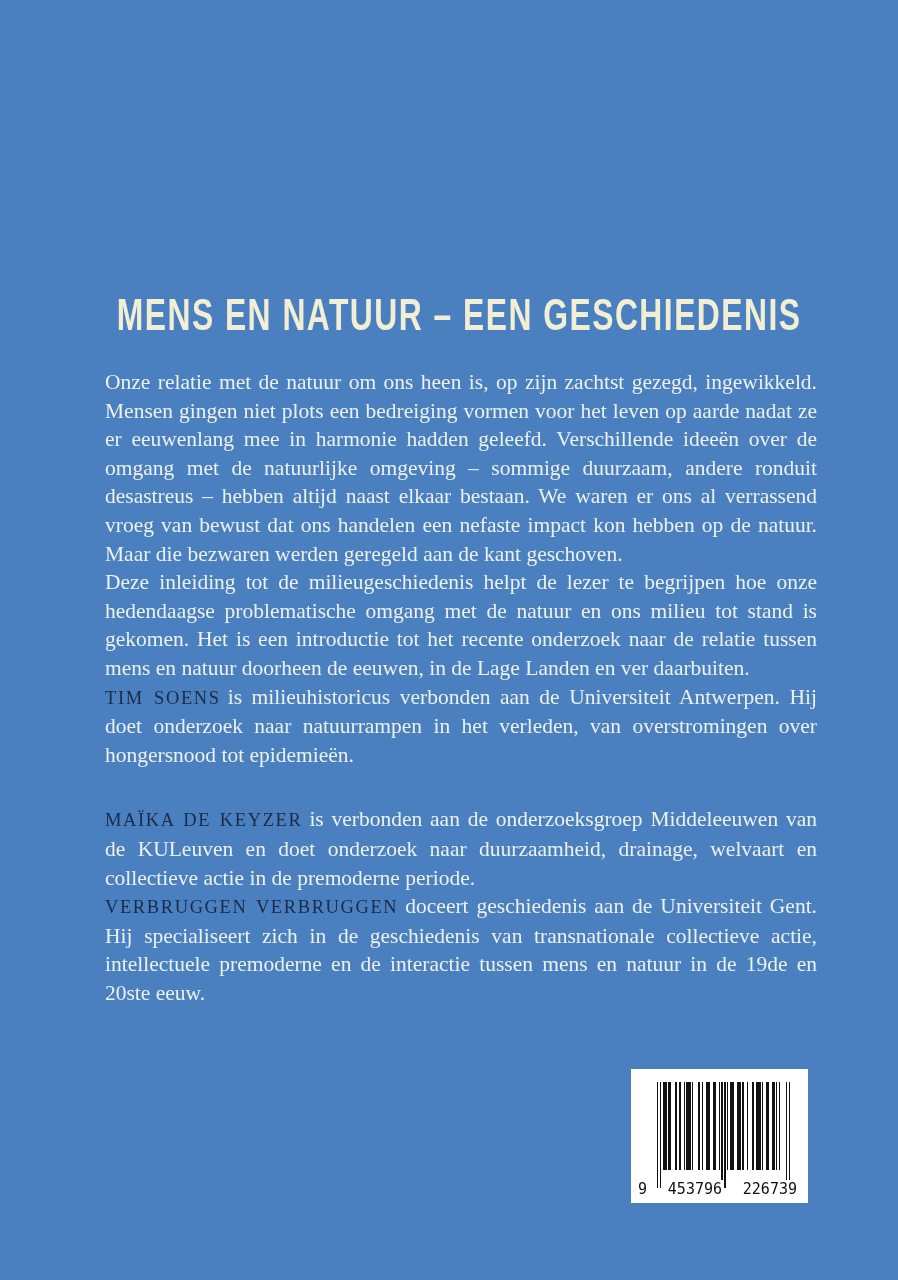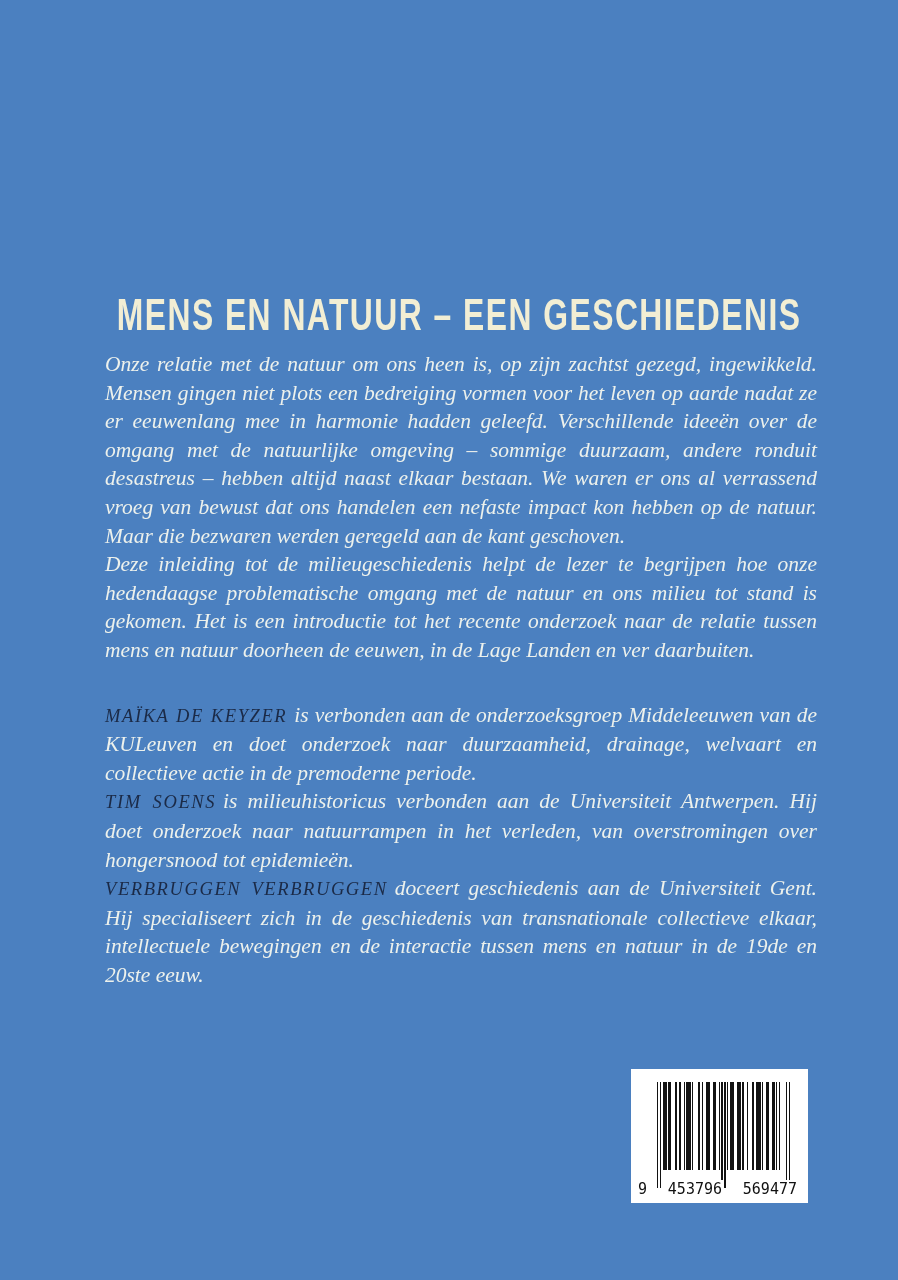--- a/index.html
+++ b/index.html
@@ -34,28 +34,27 @@
     font-weight: 700;
     font-size: 43px;
     letter-spacing: 2px;
     transform: scaleX(0.74) scaleY(1.04);
     transform-origin: 50% 50%;
     white-space: nowrap;
   }
   .text-block {
     position: absolute;
     left: 105px;
-    top: 350px;
+    top: 368px;
     width: 712px;
     color: var(--body);
     font-size: 21.5px;
     line-height: 28.6px;
     text-align: justify;
     hyphens: auto;
-    font-style: italic;
   }
   .text-block p { margin: 0; }
   .bio-first { margin-top: 36px !important; }
   .bio { margin-top: 31px; }
   .author-name {
     color: var(--name);
     font-size: 18.5px;
     letter-spacing: 1.6px;
     margin-right: 7px;
   }
@@ -95,30 +94,30 @@
 <div class="cover">
 
   <h1 class="title">MENS EN NATUUR – EEN GESCHIEDENIS</h1>
 
   <div class="text-block">
 
     <p>Onze relatie met de natuur om ons heen is, op zijn zachtst gezegd, ingewikkeld. Mensen gingen niet plots een bedreiging vormen voor het leven op aarde nadat ze er eeuwenlang mee in harmonie hadden geleefd. Verschillende ideeën over de omgang met de natuurlijke omgeving – sommige duurzaam, andere ronduit desastreus – hebben altijd naast elkaar bestaan. We waren er ons al verrassend vroeg van bewust dat ons handelen een nefaste impact kon hebben op de natuur. Maar die bezwaren werden geregeld aan de kant geschoven.</p>
 
     <p>Deze inleiding tot de milieugeschiedenis helpt de lezer te begrijpen hoe onze hedendaagse problematische omgang met de natuur en ons milieu tot stand is gekomen. Het is een introductie tot het recente onderzoek naar de relatie tussen mens en natuur doorheen de eeuwen, in de Lage Landen en ver daarbuiten.</p>
 
+    <p class="bio">
+      <span class="author-name">TIM SOENS</span><span>is milieuhistoricus verbonden aan de Universiteit Antwerpen. Hij doet onderzoek naar natuurrampen in het verleden, van overstromingen over hongersnood tot epidemieën.</span>
+    </p>
+
     <p class="bio bio-first">
       <span class="author-name">MAÏKA DE KEYZER</span><span>is verbonden aan de onderzoeksgroep Middeleeuwen van de KULeuven en doet onderzoek naar duurzaamheid, drainage, welvaart en collectieve actie in de premoderne periode.</span>
     </p>
 
     <p class="bio">
-      <span class="author-name">TIM SOENS</span><span>is milieuhistoricus verbonden aan de Universiteit Antwerpen. Hij doet onderzoek naar natuurrampen in het verleden, van overstromingen over hongersnood tot epidemieën.</span>
-    </p>
-
-    <p class="bio">
-      <span class="author-name">VERBRUGGEN VERBRUGGEN</span><span>doceert geschiedenis aan de Universiteit Gent. Hij specialiseert zich in de geschiedenis van transnationale collectieve elkaar, intellectuele bewegingen en de interactie tussen mens en natuur in de 19de en 20ste eeuw.</span>
+      <span class="author-name">VERBRUGGEN VERBRUGGEN</span><span>doceert geschiedenis aan de Universiteit Gent. Hij specialiseert zich in de geschiedenis van transnationale collectieve actie, intellectuele premoderne en de interactie tussen mens en natuur in de 19de en 20ste eeuw.</span>
     </p>
 
   </div>
 
   <div class="barcode-box">
     <svg id="barcode-svg" class="barcode-svg" viewBox="0 0 95 53" preserveAspectRatio="none" shape-rendering="crispEdges">
         <rect x="0" y="0" width="1" height="53"></rect>
         <rect x="2" y="0" width="1" height="53"></rect>
         <rect x="4" y="0" width="1" height="44"></rect>
         <rect x="5" y="0" width="1" height="44"></rect>
@@ -162,17 +161,17 @@
         <rect x="82" y="0" width="1" height="44"></rect>
         <rect x="83" y="0" width="1" height="44"></rect>
         <rect x="85" y="0" width="1" height="44"></rect>
         <rect x="87" y="0" width="1" height="44"></rect>
         <rect x="92" y="0" width="1" height="53"></rect>
         <rect x="94" y="0" width="1" height="53"></rect>
       </svg>
     <div class="isbn-row">
       <span>9</span>
       <span>453796</span>
-      <span>569477</span>
+      <span>226739</span>
     </div>
   </div>
 
 </div>
 
 </body></html>

